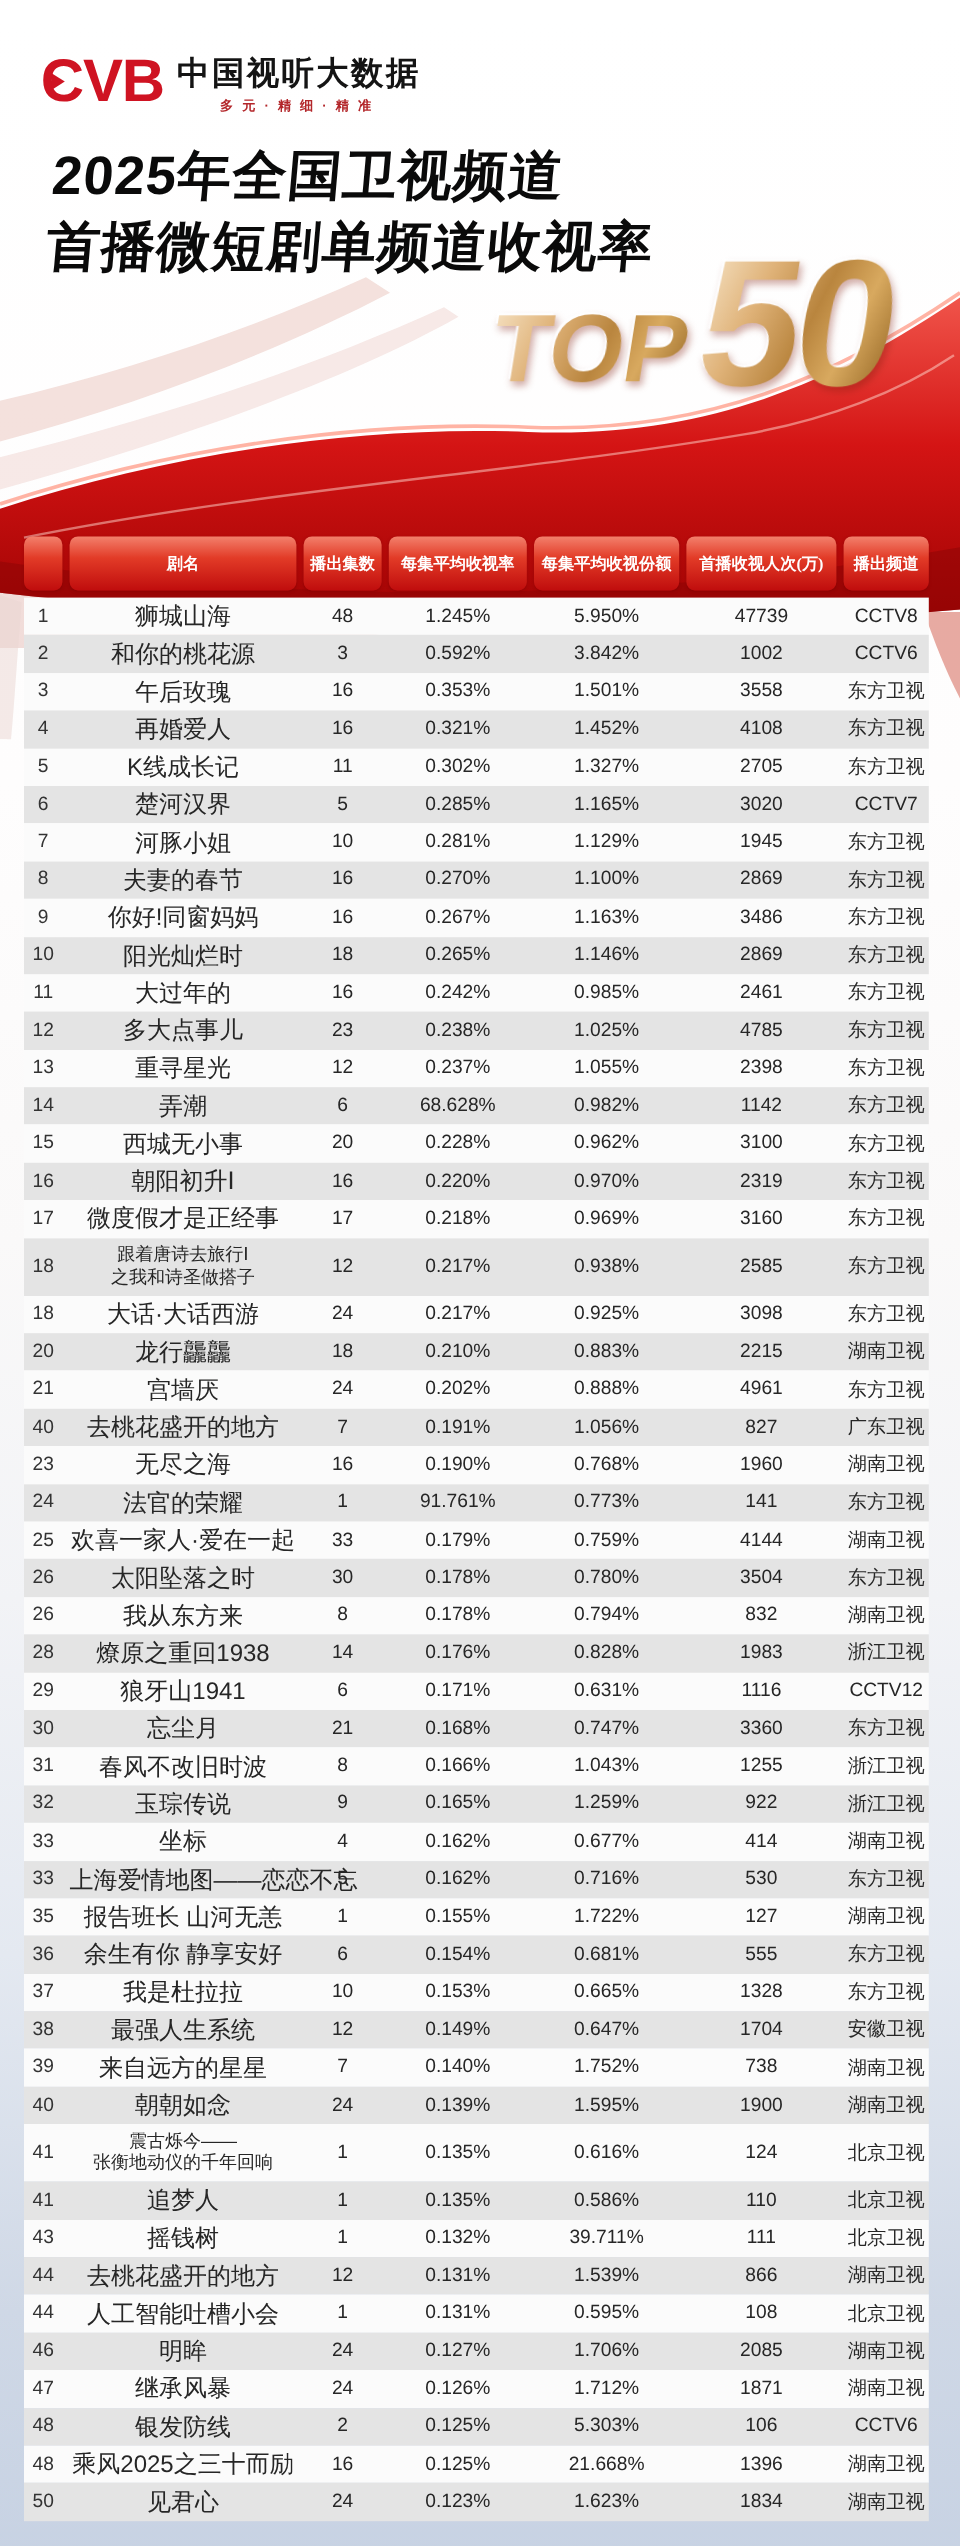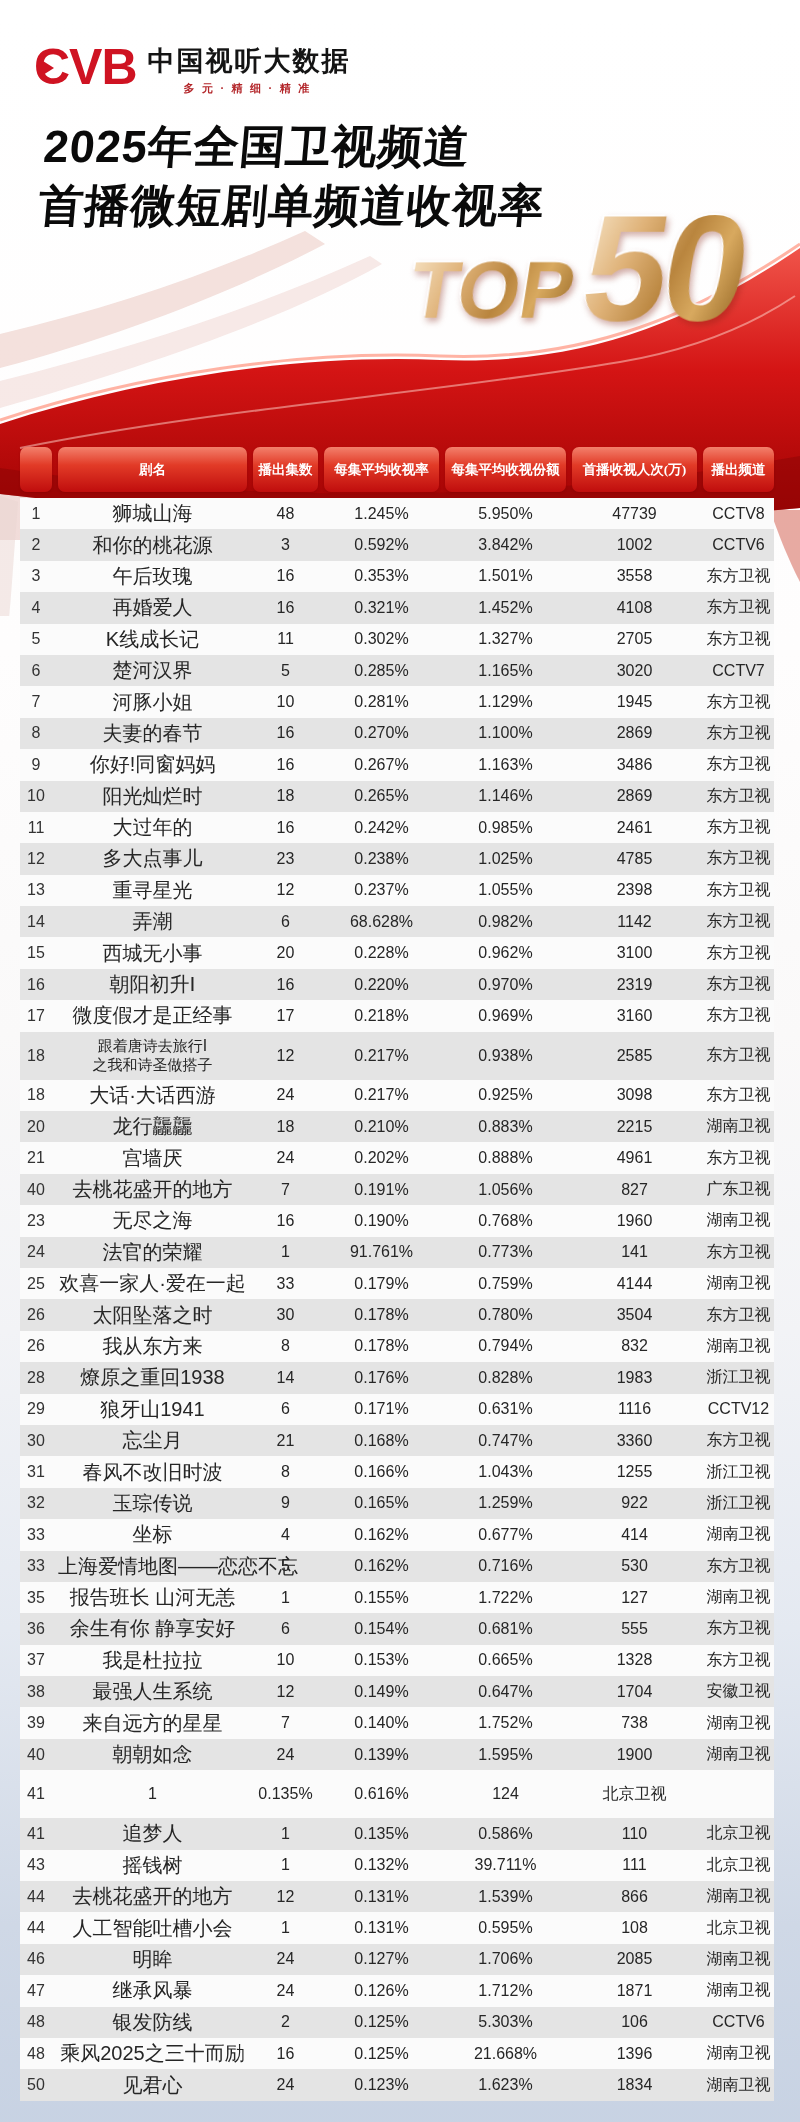--- a/index.html
+++ b/index.html
@@ -459,20 +459,24 @@
           <div class="cell c-rank">40</div>
           <div class="cell c-name">朝朝如念</div>
           <div class="cell c-episodes">24</div>
           <div class="cell c-rating">0.139%</div>
           <div class="cell c-share">1.595%</div>
           <div class="cell c-viewers">1900</div>
           <div class="cell c-channel">湖南卫视</div>
         </div>
         <div class="trow tall">
           <div class="cell c-rank">41</div>
+          <div class="cell c-name">
+            <div>震古烁今——</div>
+            <div>张衡地动仪的千年回响</div>
+          </div>
           <div class="cell c-episodes">1</div>
           <div class="cell c-rating">0.135%</div>
           <div class="cell c-share">0.616%</div>
           <div class="cell c-viewers">124</div>
           <div class="cell c-channel">北京卫视</div>
         </div>
         <div class="trow alt">
           <div class="cell c-rank">41</div>
           <div class="cell c-name">追梦人</div>
           <div class="cell c-episodes">1</div>

